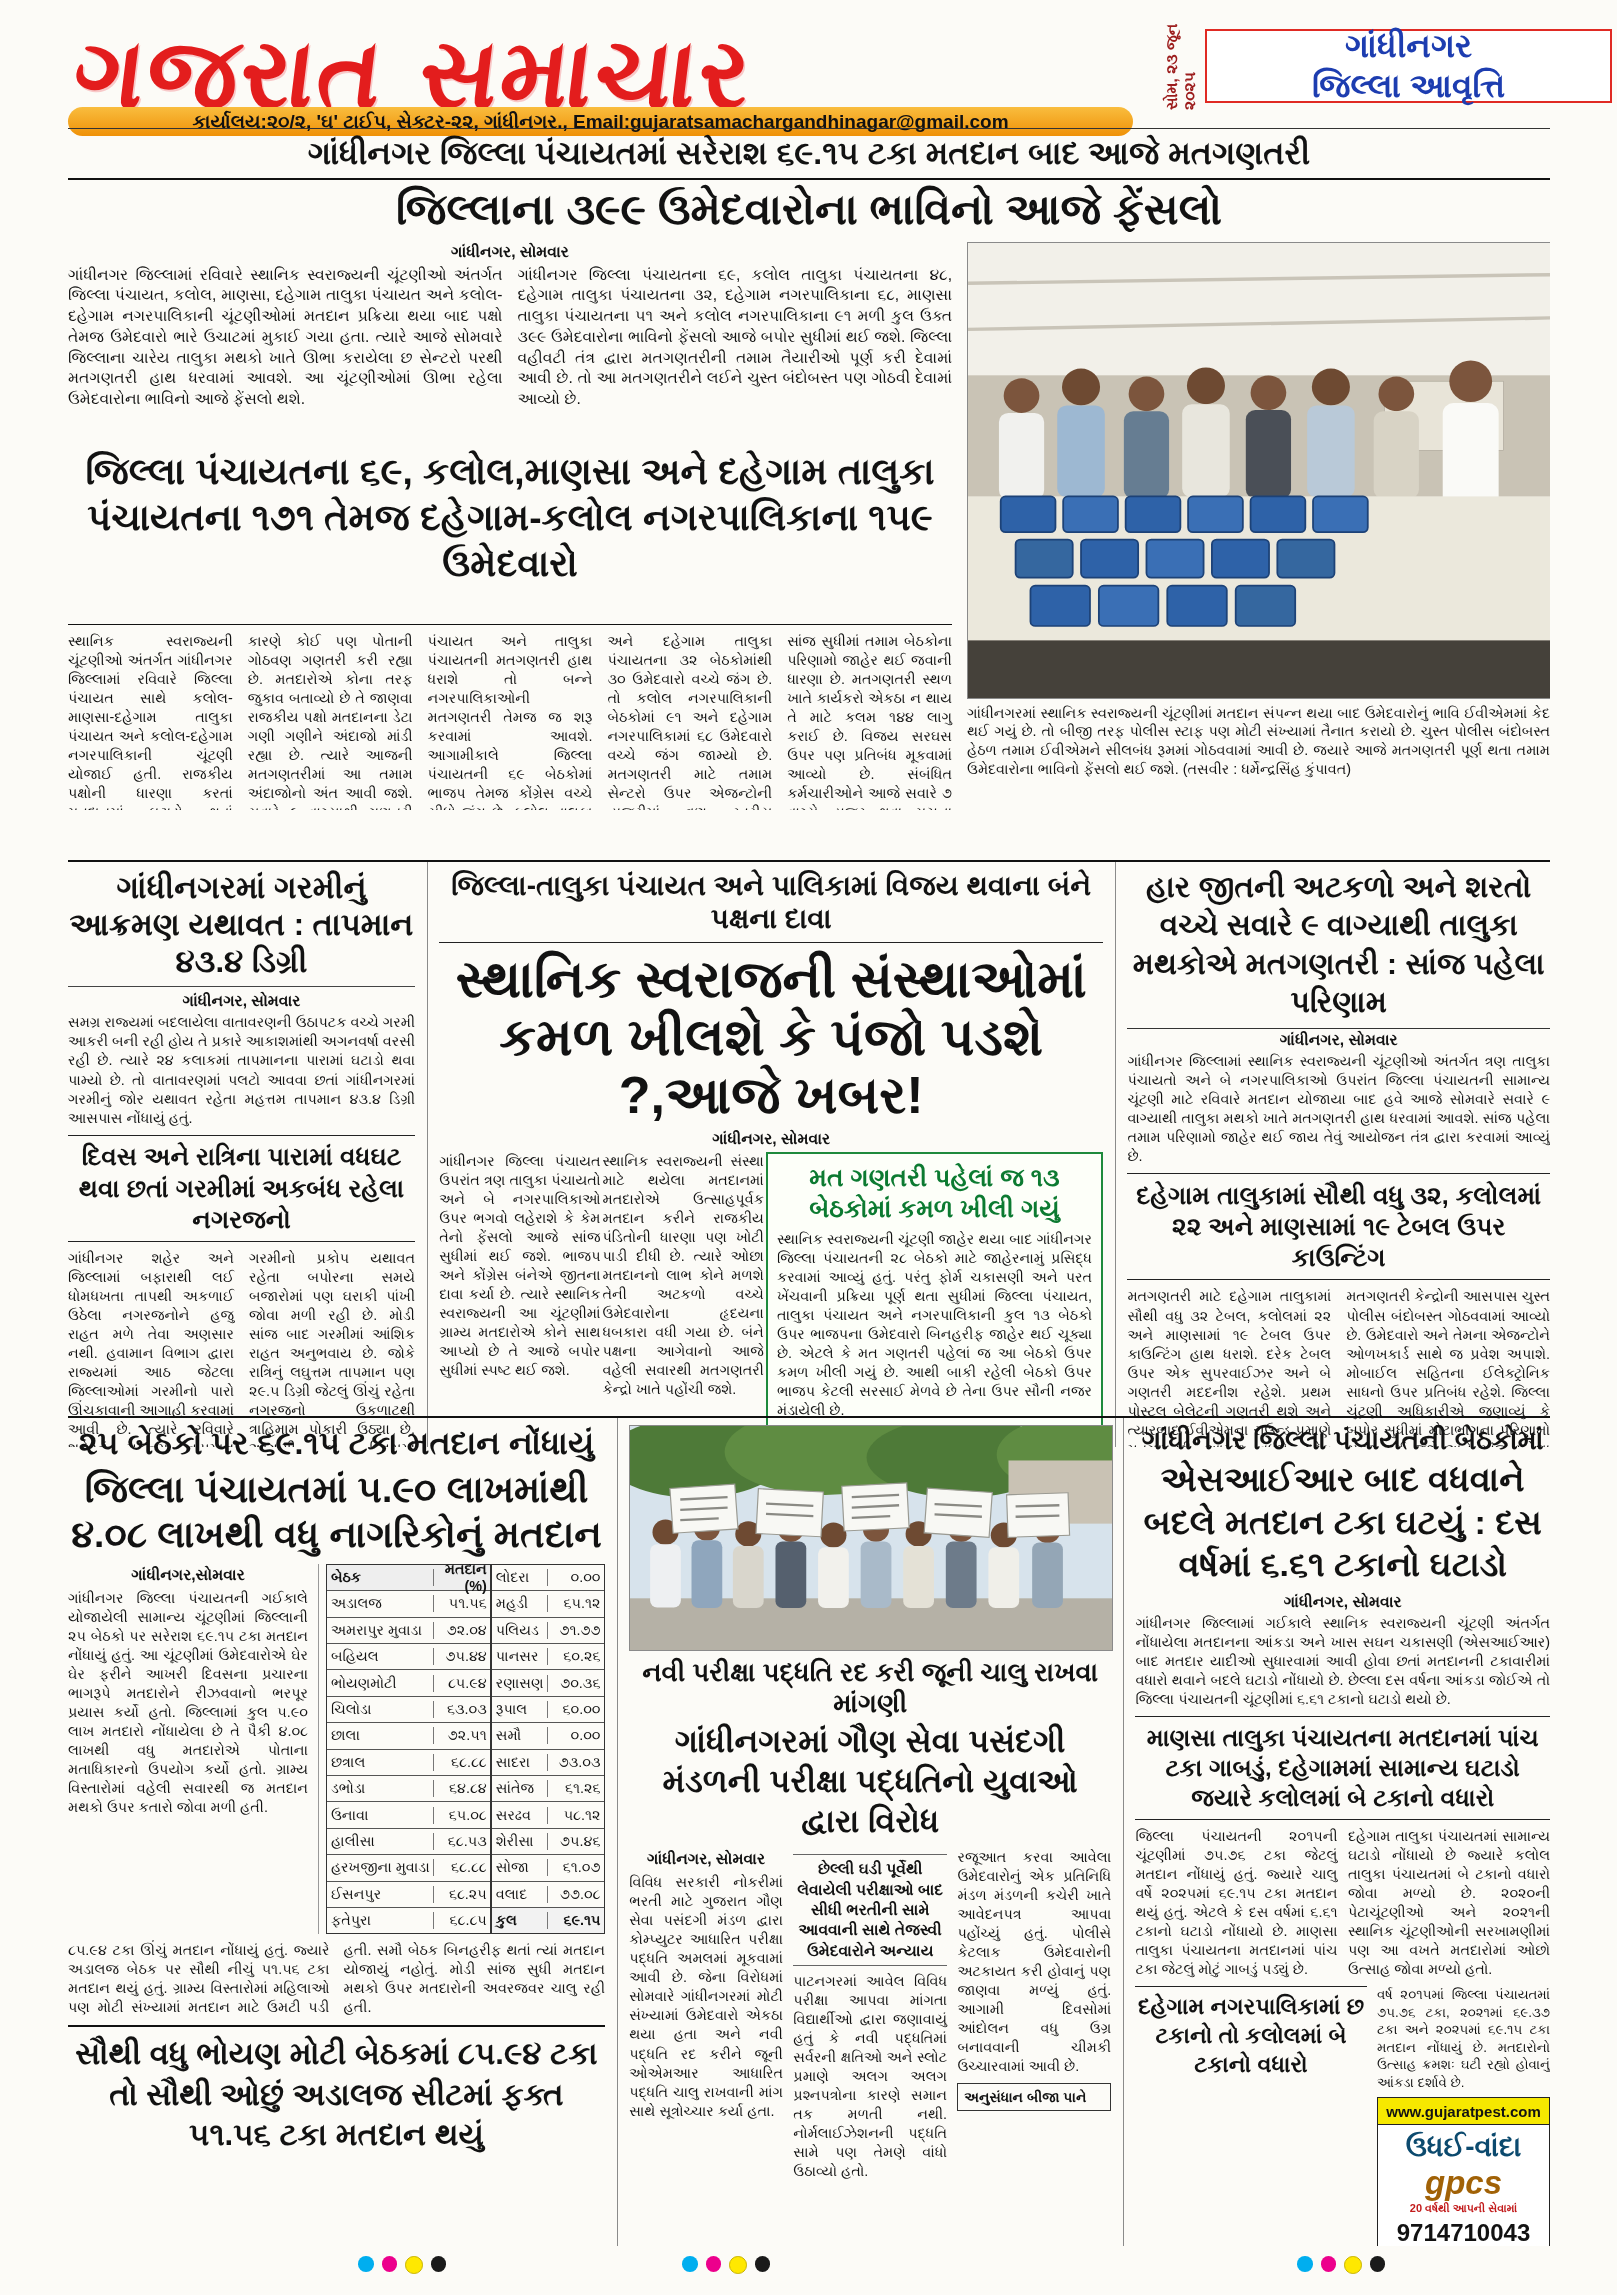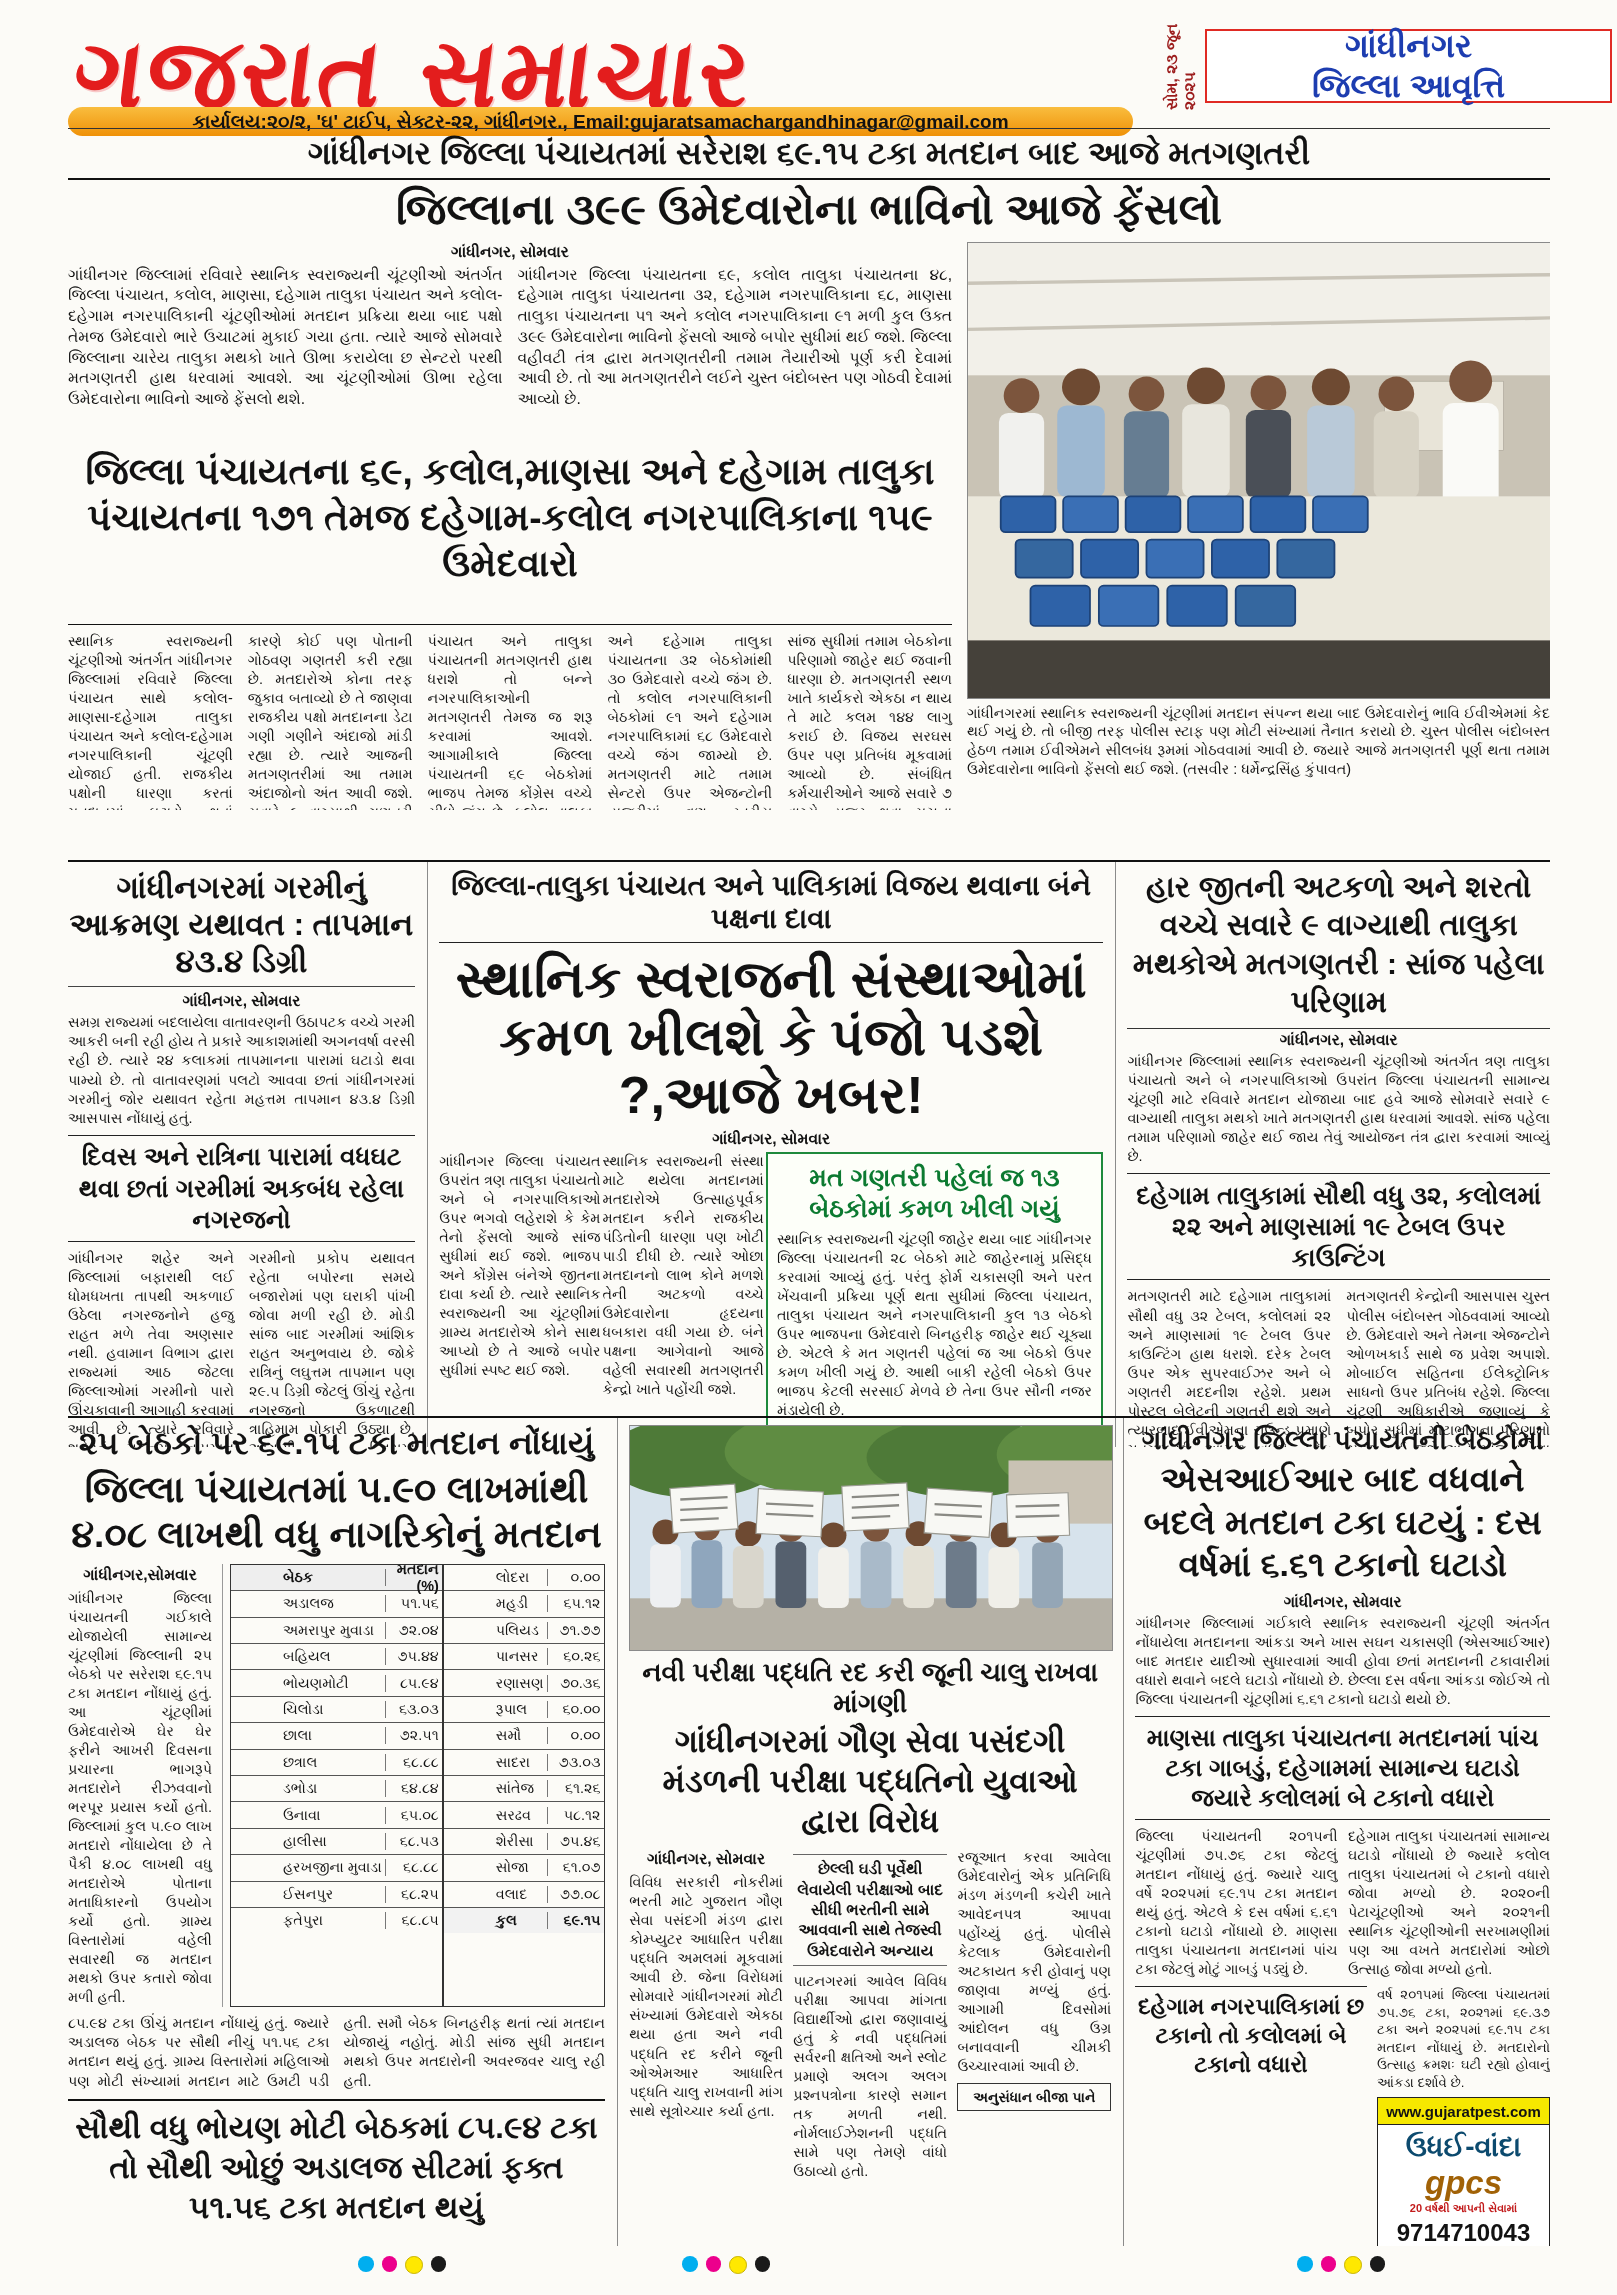--- a/index.html
+++ b/index.html
@@ -52,33 +52,33 @@
   
   .bot-left{width:537px;padding:7px 11.6px 0 0;border-right:0.6px solid #8b8b8b;}
   .bot-center{width:482px;padding:7px 11.6px 0;border-right:0.6px solid #8b8b8b;}
   .bot-right{flex:1;padding:7px 0 0 11.6px;}
   .h-turn1{font-size:32px;font-weight:bold;text-align:center;}
   .h-turn2{font-size:37px;font-weight:bold;text-align:center;line-height:1.22;padding:4.6px 0 7px;}
   .turn-row{display:flex;gap:10.4px;}
   .turn-body{flex:1;min-width:0;}
   .ptable-wrap{flex:0 0 271px;border-left:0.6px solid #999;padding-left:7px;display:flex;gap:0;}
   .ptable{flex:1;border:1.2px solid #333;}
-  .prow{display:flex;border-bottom:0.6px solid #555;height:25.4px;align-items:center;font-size:14.4px;padding-left:48px;}
+  .prow{display:flex;border-bottom:0.6px solid #555;height:25.4px;align-items:center;font-size:14.4px;}
   .prow:last-child{border-bottom:none;}
   .pname{flex:1;padding:0 3.5px;border-right:0.6px solid #777;white-space:nowrap;overflow:hidden;}
   .ppct{width:49px;text-align:right;padding:0 3.5px;}
   .prow.hdr{font-weight:bold;background:#eee;}
   .ptable.right .prow:last-child{font-weight:bold;background:#f2f2f2;}
   .turn-cont{column-count:2;column-gap:14px;margin-top:7px;}
   .h-note{border-top:2.3px solid #111;margin-top:8px;padding-top:7px;font-size:31px;font-weight:bold;text-align:center;line-height:1.3;}
   .protest-photo svg{display:block;width:100%;height:224px;border:0.6px solid #8a8a8a;background:#cfd8df;}
   .h-protest1{font-size:26px;font-weight:bold;text-align:center;padding-top:5.8px;}
   .h-protest2{font-size:32px;font-weight:bold;text-align:center;line-height:1.25;padding:2.3px 0 7px;}
   .bold-block{font-weight:bold;text-align:center;font-size:15.6px;line-height:1.3;margin:5.8px 0;border-top:1.2px solid #666;border-bottom:1.2px solid #666;padding:4.6px 0;}
-  .cont-box{display:block;border:1.2px solid #333;font-weight:bold;text-align:center;font-size:14px;padding:3.5px 5.8px;margin-top:7px;}
+  .cont-box{display:block;border:1.2px solid #333;font-weight:bold;font-size:14px;padding:3.5px 5.8px;margin-top:7px;}
   .h-sir-k{font-size:27px;font-weight:bold;text-align:center;}
   .h-sir{font-size:34px;font-weight:bold;text-align:center;line-height:1.25;padding:2.3px 0 5.8px;}
   .sir-bottom{display:flex;gap:10.4px;margin-top:7px;}
   .sir-boxA{flex:1;min-width:0;border-top:1.7px solid #222;padding-top:4.6px;}
   .sir-boxA h4{margin:0 0 4.6px;font-size:22.5px;line-height:1.3;text-align:center;}
   .sir-colB{flex:0 0 173px;}
   .ad-box{border:1.7px solid #222;margin-top:5.8px;background:#fff;text-align:center;}
   .ad-url{background:#f6e800;font-size:15px;font-weight:bold;padding:4.6px 1.2px;border-bottom:1.2px solid #222;}
   .ad-title{color:#0c4a6e;font-size:28px;font-weight:800;padding:5.8px 0 2.3px;}
   .ad-brand{color:#a16207;font-size:33px;font-weight:bold;font-style:italic;line-height:1;}

